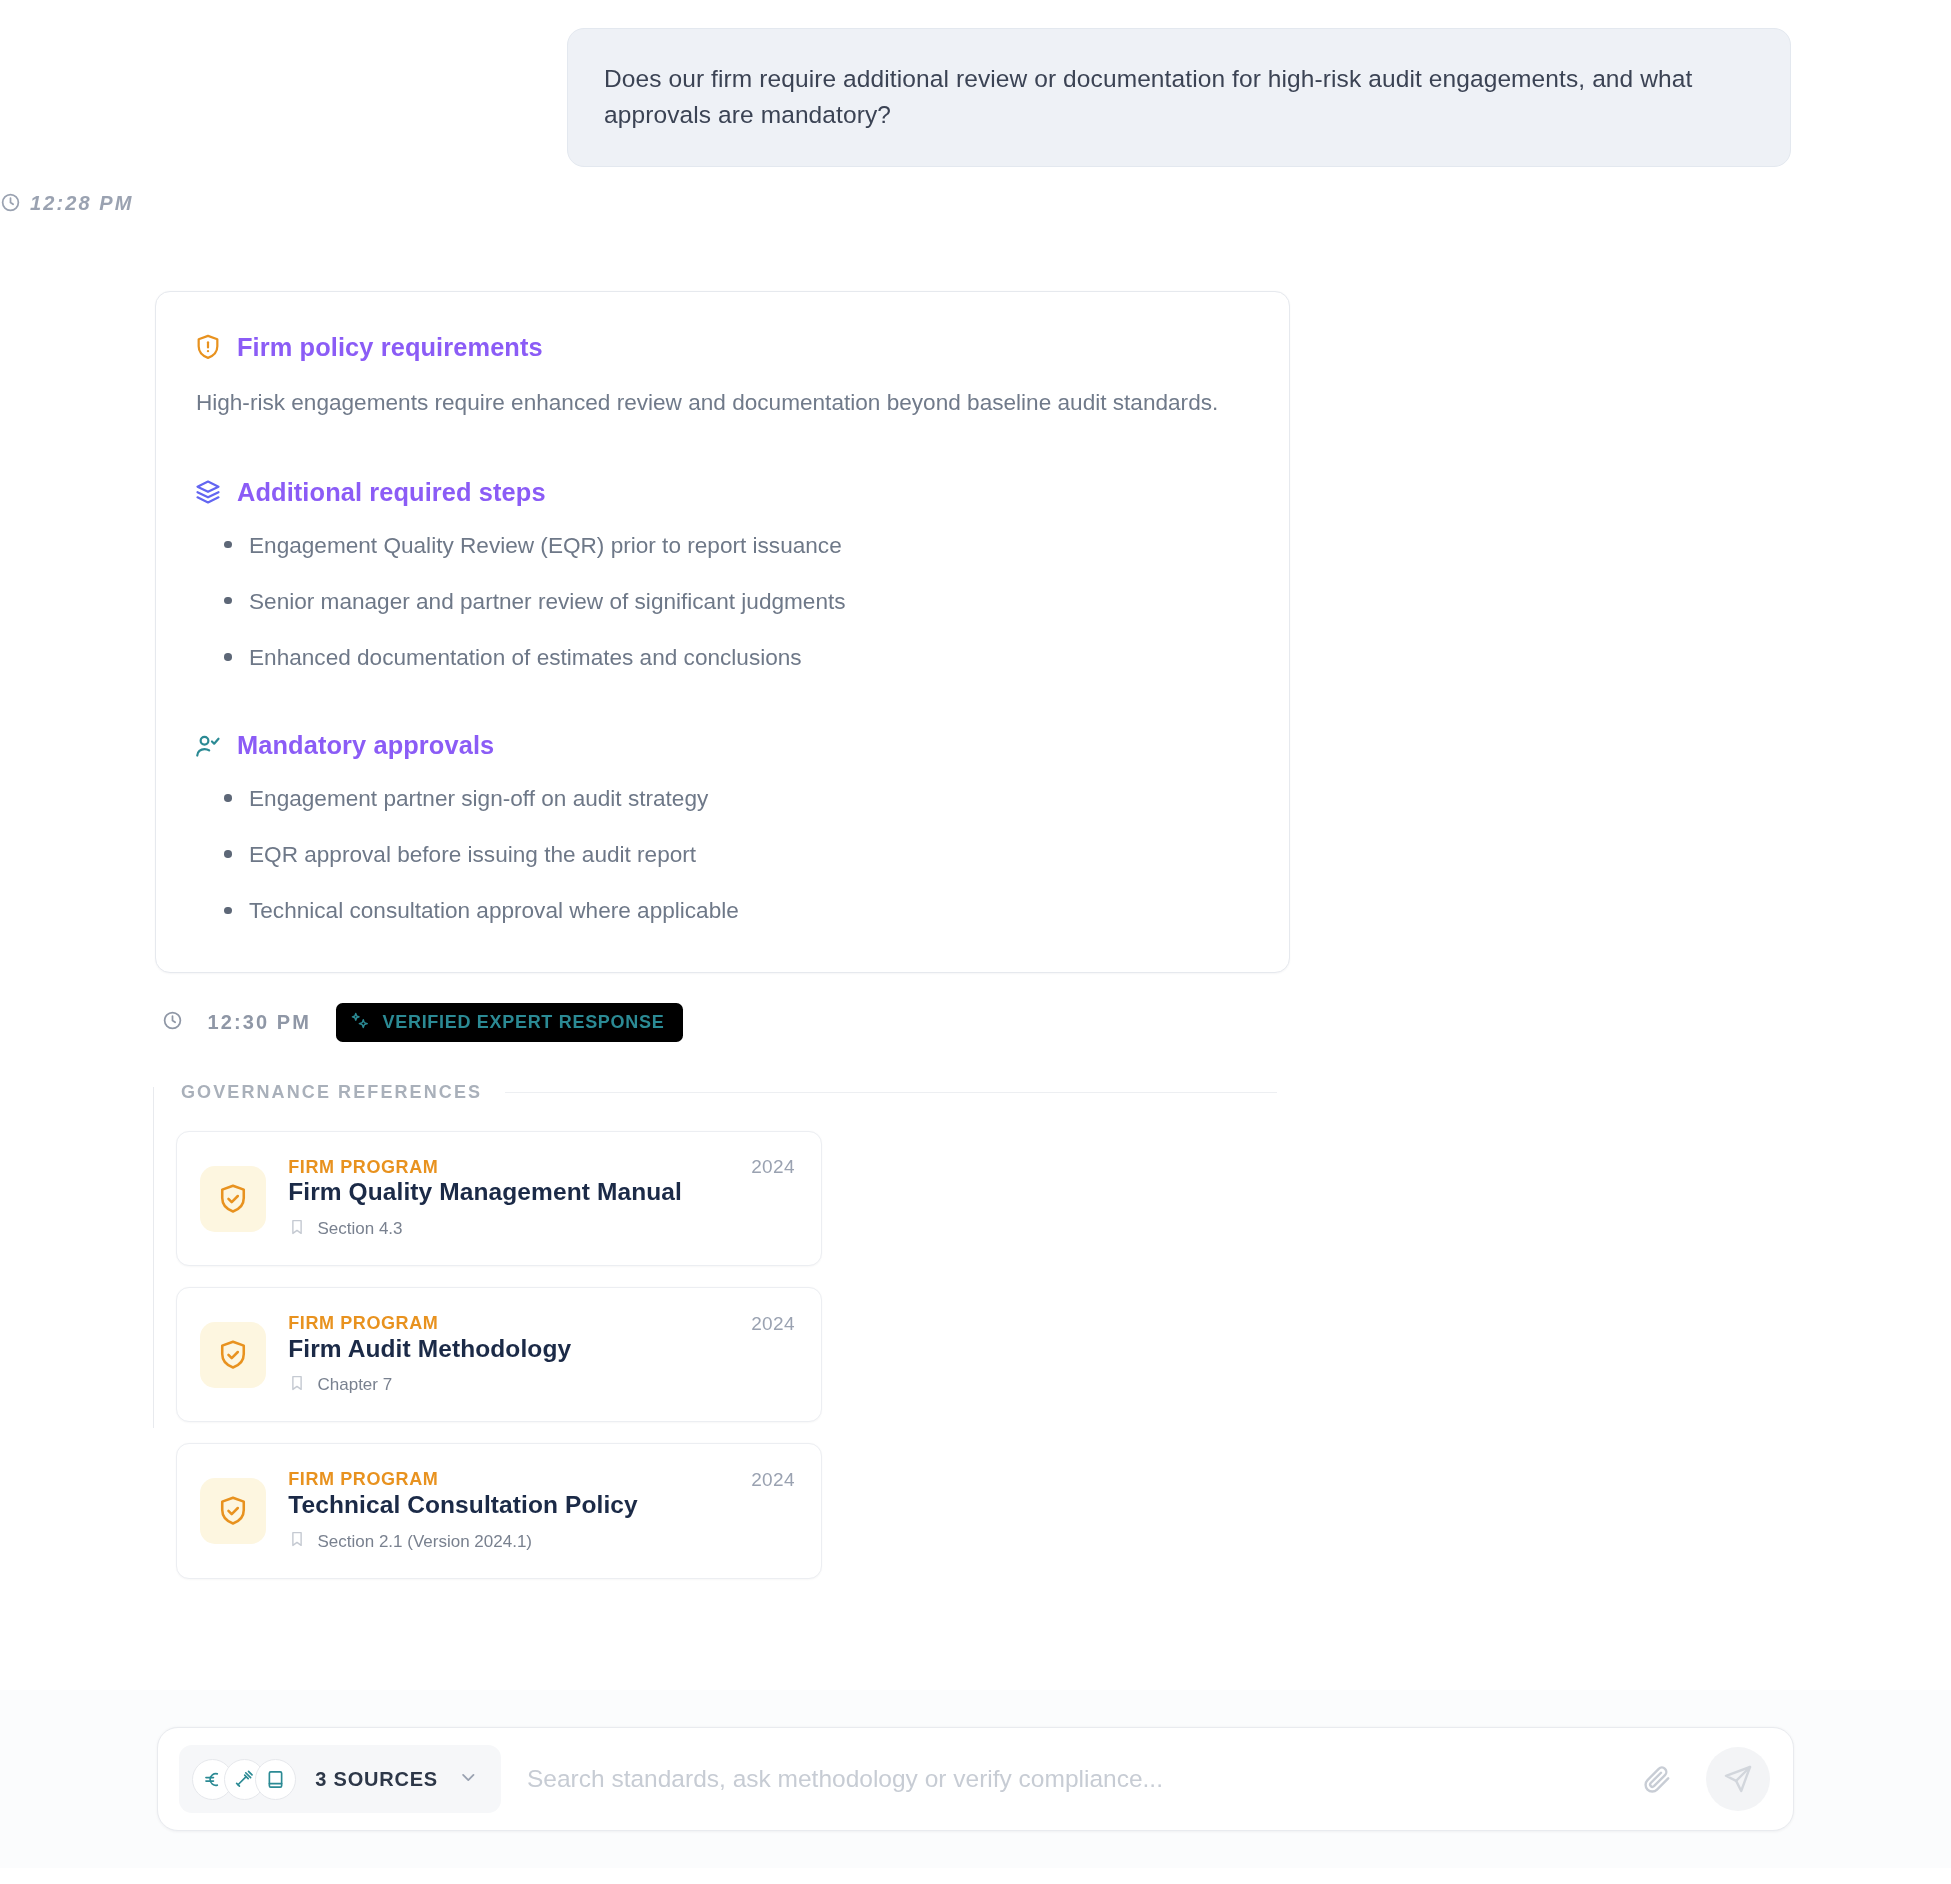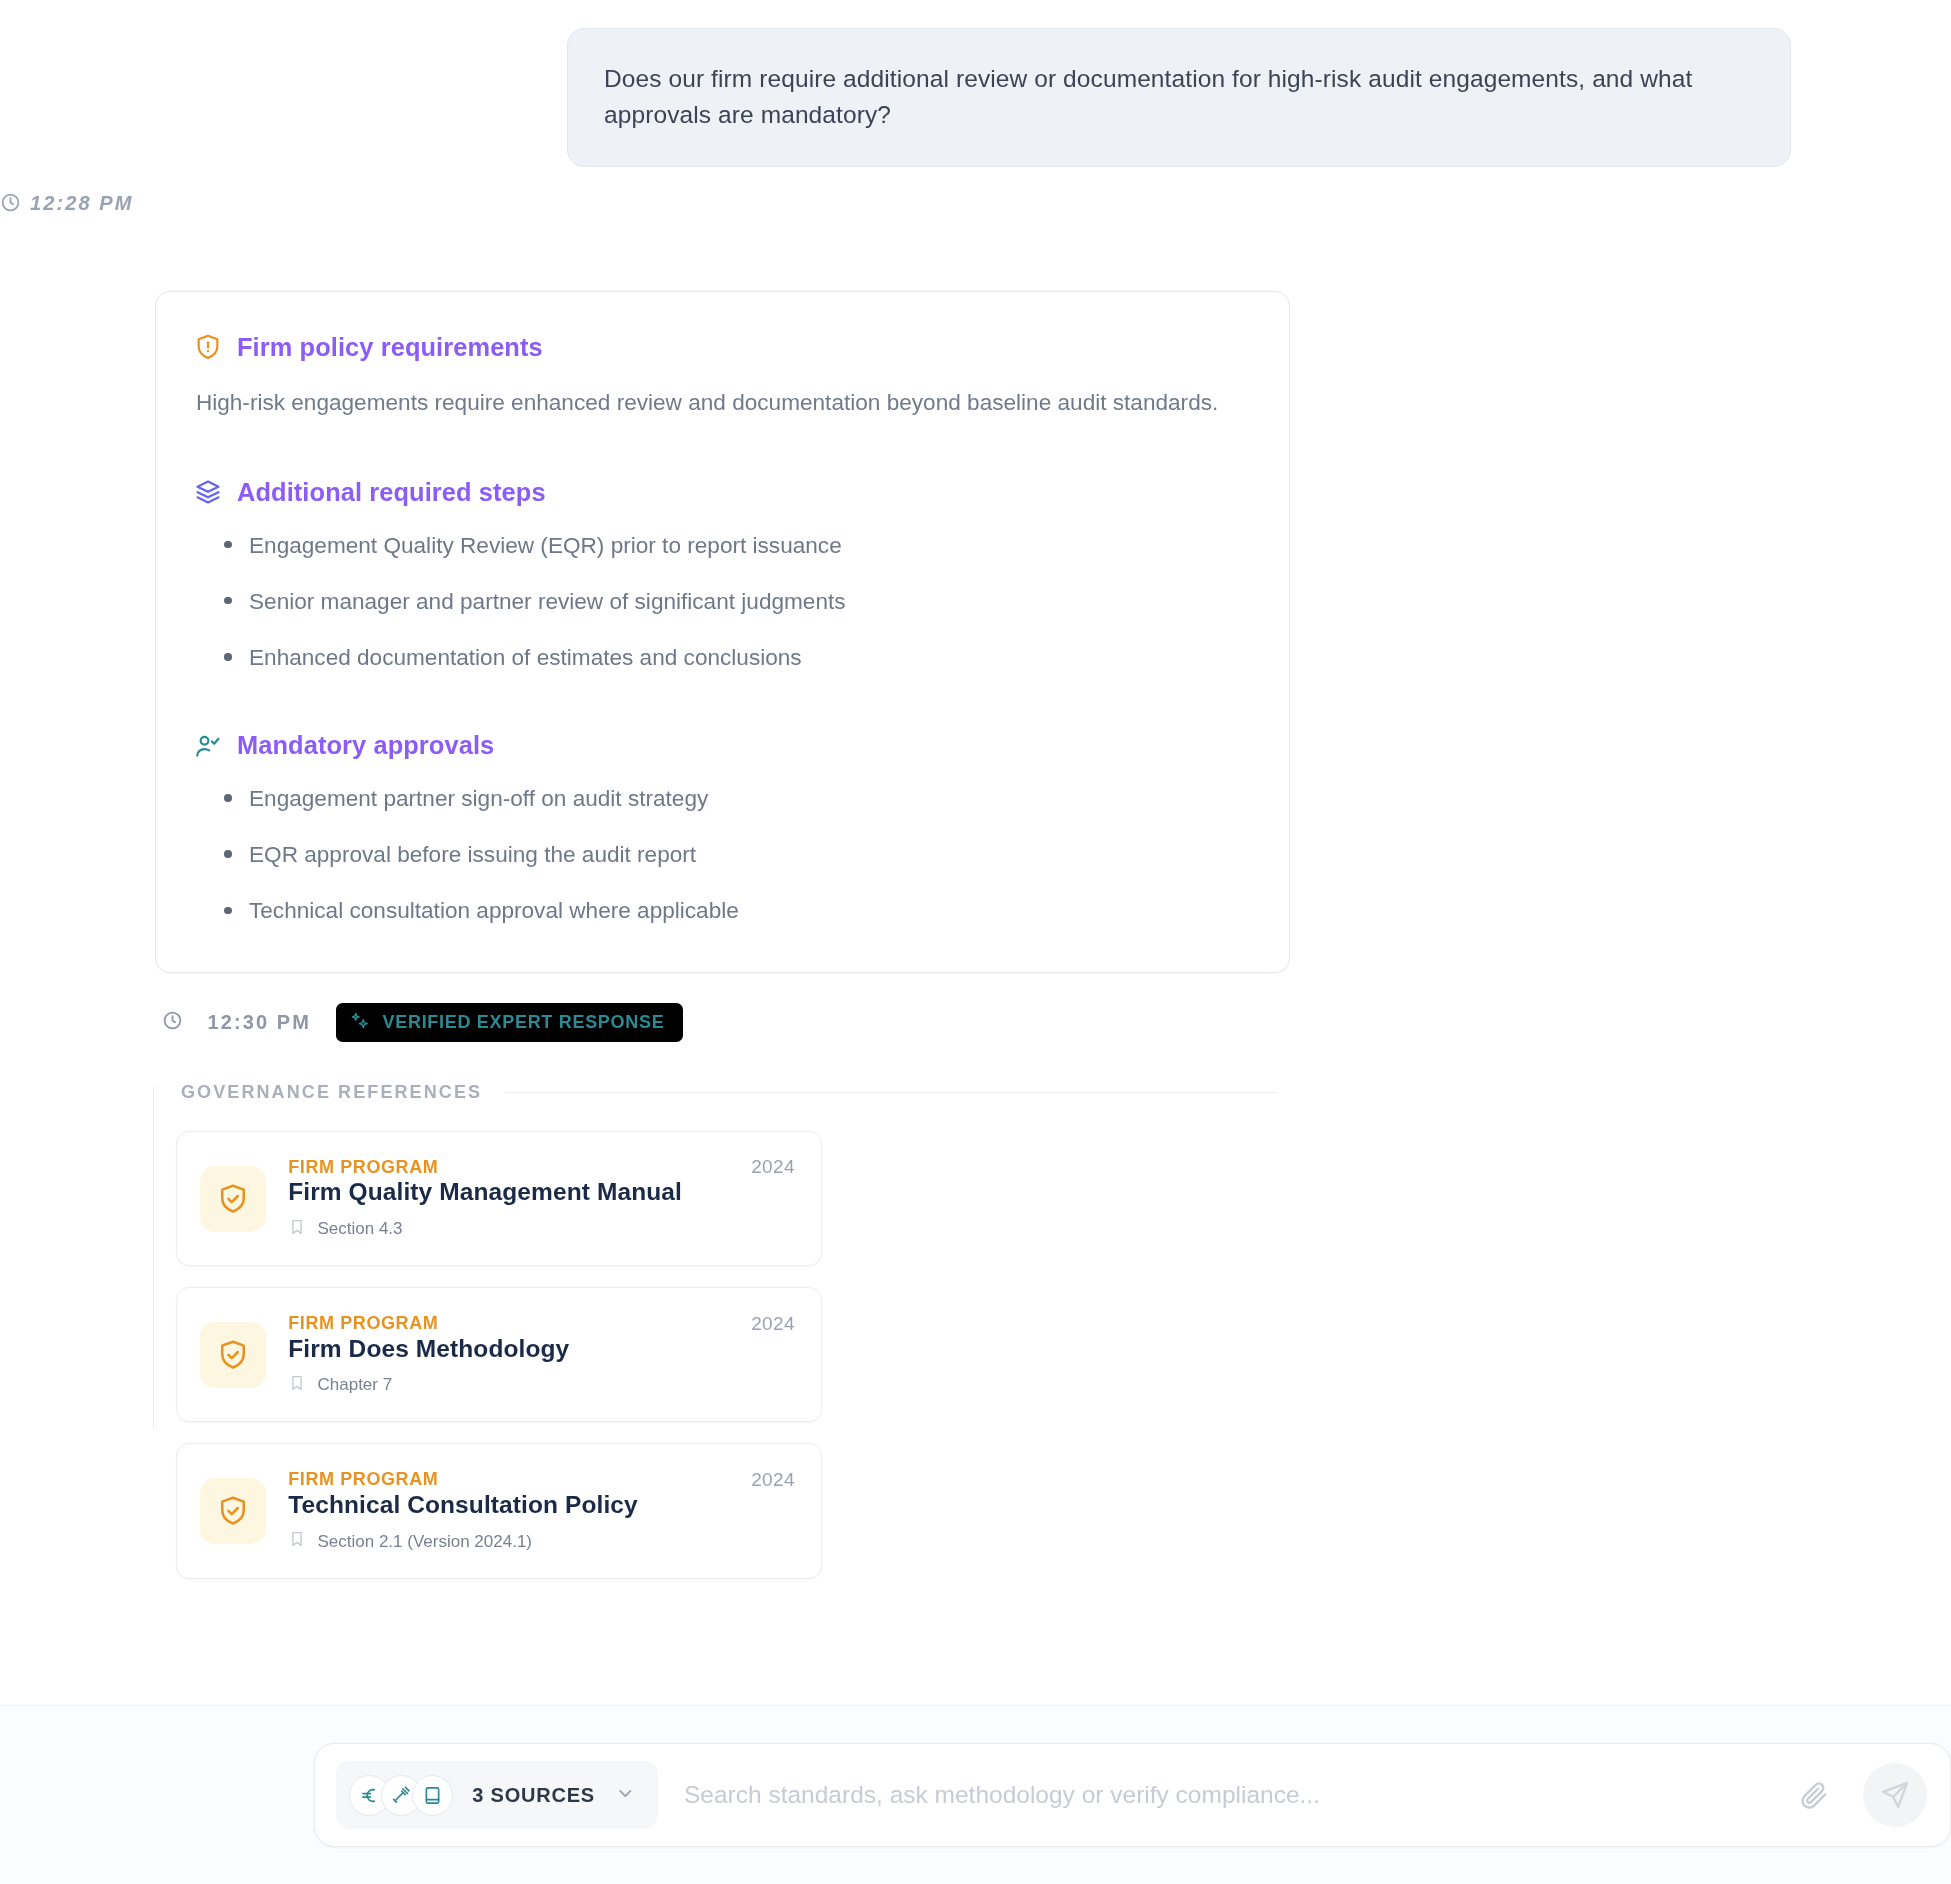--- a/index.html
+++ b/index.html
@@ -234,27 +234,27 @@
 
   
   .composer-sep {
     position: absolute;
     left: 0; bottom: 178px;
     width: 1951px; height: 0.9px;
     background: #eef0f3;
   }
   .composer-zone {
     position: absolute;
-    left: 0; bottom: 0;
+    left: 0; bottom: 16px;
     width: 1951px;
     height: 178px;
     background: #fbfcfd;
     display: flex;
     align-items: center;
-    justify-content: flex-end;
+    justify-content: center;
   }
   .composer {
     width: 1637px;
     height: 104px;
     background: #ffffff;
     border: 0.9px solid #e9ebef;
     border-radius: 21px;
     box-shadow: 0 0.9px 2.8px rgba(16,24,40,.05);
     display: flex;
     align-items: center;
@@ -449,21 +449,21 @@
             <svg width="34" height="34" viewBox="0 0 24 24" fill="none" stroke="#e8921f" stroke-width="1.8">
               <path d="M12 2.6 19.6 5.4v5.9c0 4.4-3.1 7.9-7.6 9.5-4.5-1.6-7.6-5.1-7.6-9.5V5.4z" stroke-linejoin="round"></path>
               <path d="M8.8 11.9 11.1 14.2 15.4 9.9" stroke-linecap="round" stroke-linejoin="round"></path>
             </svg>
           </span>
           <span class="ref-main">
             <span class="ref-top">
               <span class="ref-kind">FIRM PROGRAM</span>
               <span class="ref-year">2024</span>
             </span>
-            <span class="ref-title">Firm Does Methodology</span>
+            <span class="ref-title">Firm Audit Methodology</span>
             <span class="ref-loc">
               <span>
                 <svg width="18" height="18" viewBox="0 0 24 24" fill="none" stroke="#c5cad2" stroke-width="1.9">
                   <path d="M6.5 3.5h11v17l-5.5-4-5.5 4z" stroke-linejoin="round"></path>
                 </svg>
               </span>
               <span>Chapter 7</span>
             </span>
           </span>
         </div>

